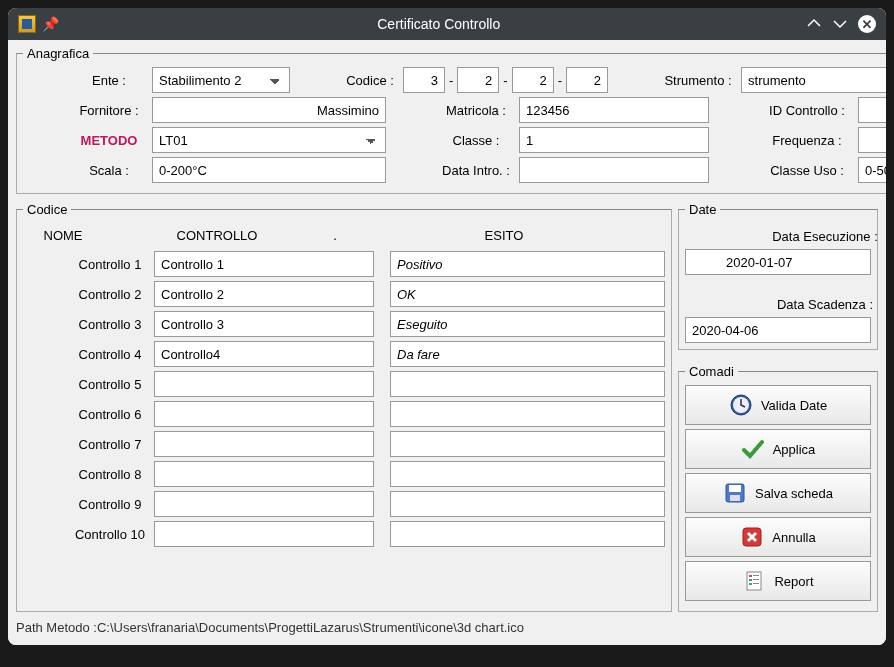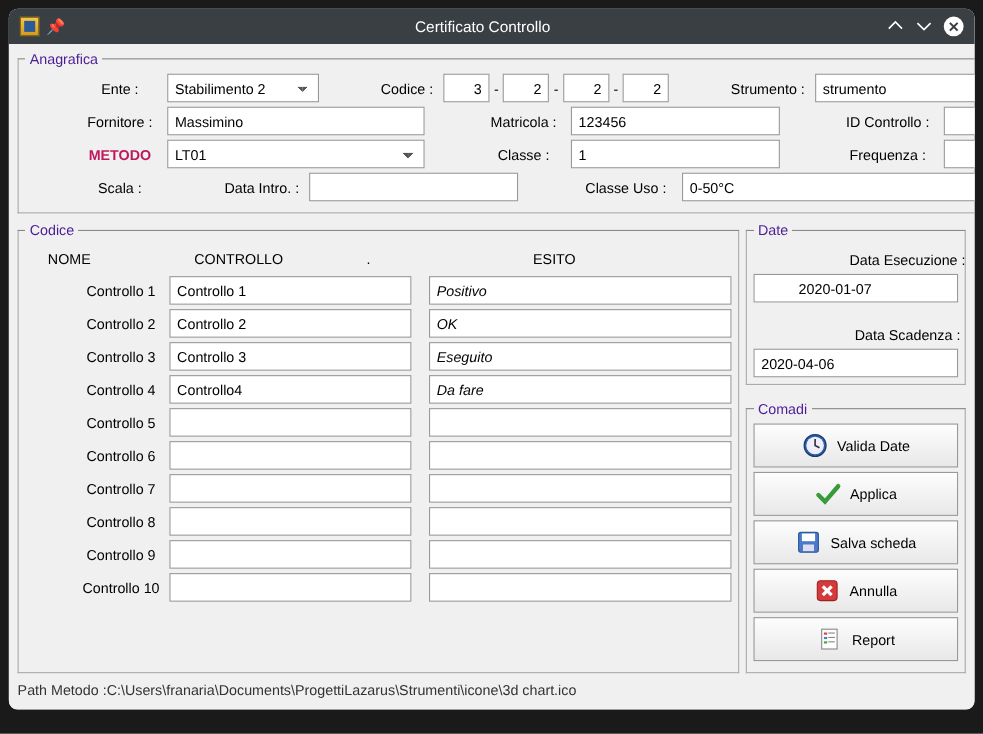--- a/index.html
+++ b/index.html
@@ -8,21 +8,21 @@
 .titlebar { background: #3a3f44; color: #fff; height: 32px; display: flex; align-items: center; padding: 0 10px; }
 .tb-icon { width: 18px; height: 18px; background: linear-gradient(#f5c842, #d49a1c); border: 1px solid #8a6a1a; margin-right: 6px; display:flex; align-items:center; justify-content:center; }
 .tb-icon::after{content:"";width:10px;height:10px;background:#2a5a9a;}
 .pin { margin-right: 12px; font-size: 14px; }
 .title { flex: 1; text-align: center; font-size: 14px; }
 .winctrl { display: flex; gap: 10px; align-items: center; }
 .winctrl span { cursor: default; }
 .circle { width: 18px; height: 18px; border-radius: 50%; background: #fff; color: #3a3f44; display:flex; align-items:center; justify-content:center; font-weight: bold; }
 .content { padding: 4px 8px 10px 8px; background: #f0f0f0; }
 fieldset { border: 1px solid #aaa; border-top: 1px solid #888; margin: 2px 0 6px 0; padding: 6px 6px 6px 6px; }
-legend { padding: 0 4px; color: #4c1d95; }
+legend { padding: 0 4px; color: #000000; }
 .row { display: flex; gap: 4px; margin-bottom: 4px; align-items: center; }
 .lbl { display: flex; align-items: center; justify-content: center; height: 26px; margin-left: 47px; }
 .txt, select { height: 26px; border: 1px solid #999; background: #fff; padding: 0 6px; }
 .txt.right{ text-align: right; }
 select { appearance: none; -webkit-appearance:none; background-image: linear-gradient(45deg, transparent 50%, #555 50%), linear-gradient(135deg, #555 50%, transparent 50%); background-position: calc(100% - 14px) 11px, calc(100% - 9px) 11px; background-size: 5px 5px, 5px 5px; background-repeat: no-repeat; padding-right: 24px;}
 .btnlink { color: #be185d; font-weight: bold; }
 .cols { display: flex; gap: 6px; }
 .misure { flex: 1; }
 .side { width: 200px; display:flex; flex-direction:column; gap:6px;}
 .hdr { display: flex; gap: 4px; margin-bottom: 4px; }
@@ -76,38 +76,39 @@
         <span>-</span>
         <input class="txt right" style="width: 42px;" value="2">
         <span>-</span>
         <input class="txt right" style="width: 42px;" value="2">
         <div class="lbl" style="width:78px">Strumento :</div>
         <input class="txt" style="flex: 1 1 0%;" value="strumento">
       </div>
 
       <div class="row">
         <div class="lbl" style="width:78px">Fornitore :</div>
-        <input class="txt" style="width: 234px;" value="Massimino">
+        <input class="txt" style="width: 234px; text-align: right;" value="Massimino">
         <div class="lbl" style="width:78px">Matricola :</div>
         <input class="txt" style="width: 190px;" value="123456">
         <div class="lbl" style="width:94px">ID Controllo :</div>
         <input class="txt right" style="flex: 1 1 0%;" value="1">
       </div>
 
       <div class="row">
         <div class="lbl btnlink" style="width:78px">METODO</div>
         <select style="width:234px"><option>LT01</option></select>
         <div class="lbl" style="width:78px">Classe :</div>
         <input class="txt" style="width: 190px;" value="1">
         <div class="lbl" style="width:94px">Frequenza :</div>
         <input class="txt right" style="flex: 1 1 0%;" value="90">
       </div>
 
       <div class="row">
         <div class="lbl" style="width:78px">Scala :</div>
+        <input class="txt" style="width: 234px;" value="0-200°C">
         <div class="lbl" style="width:78px">Data Intro. :</div>
         <input class="txt" style="width: 190px;" value="">
         <div class="lbl" style="width:94px">Classe Uso :</div>
         <input class="txt" style="flex: 1 1 0%;" value="0-50°C">
       </div>
     </fieldset>
 
     <div class="cols">
       <fieldset class="misure">
         <legend>Codice</legend>

